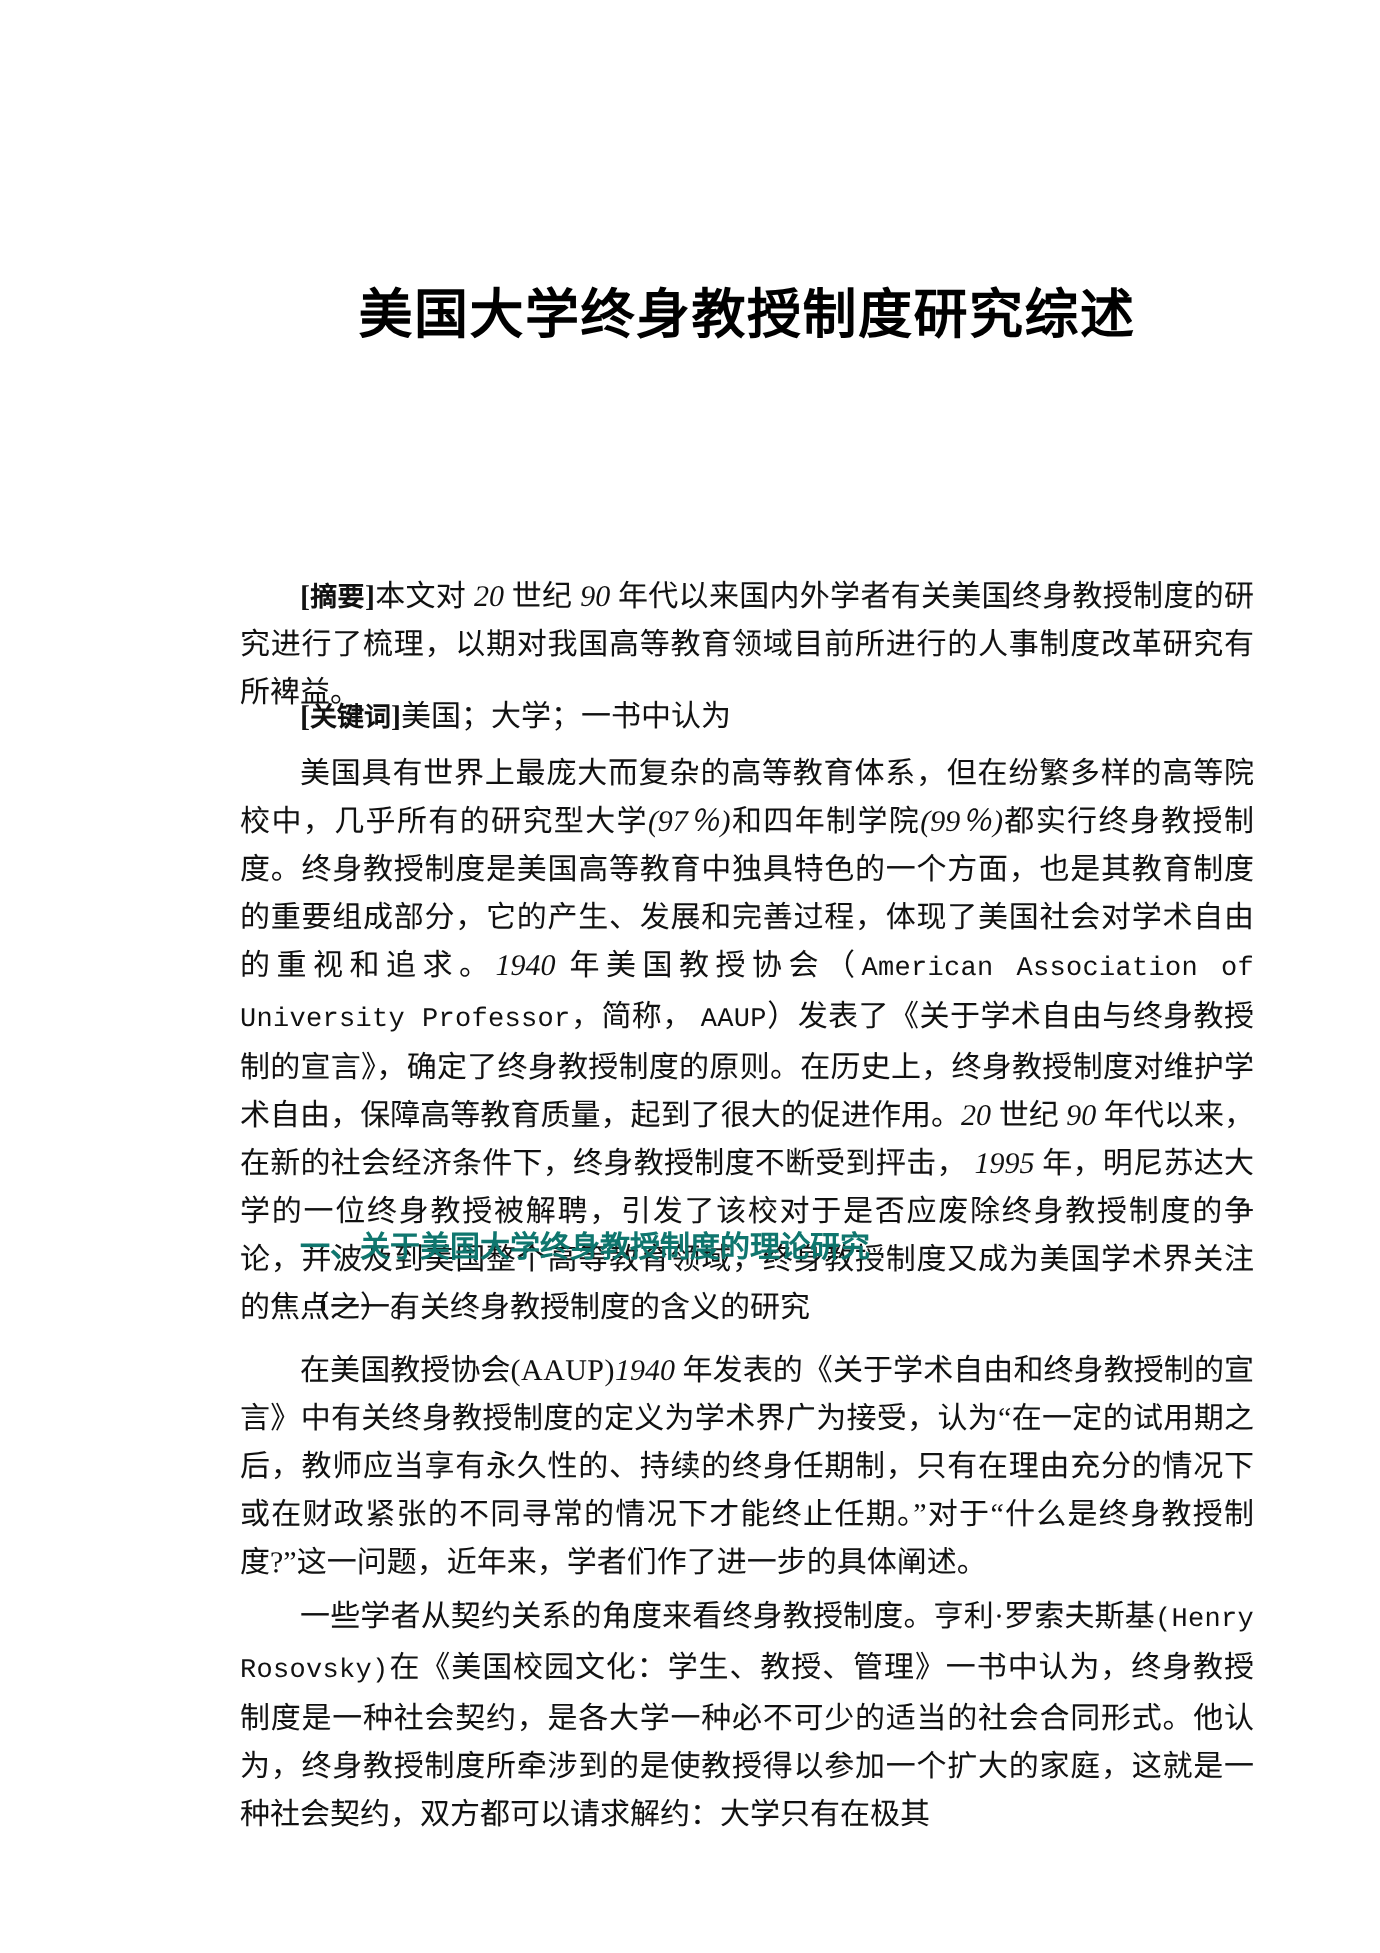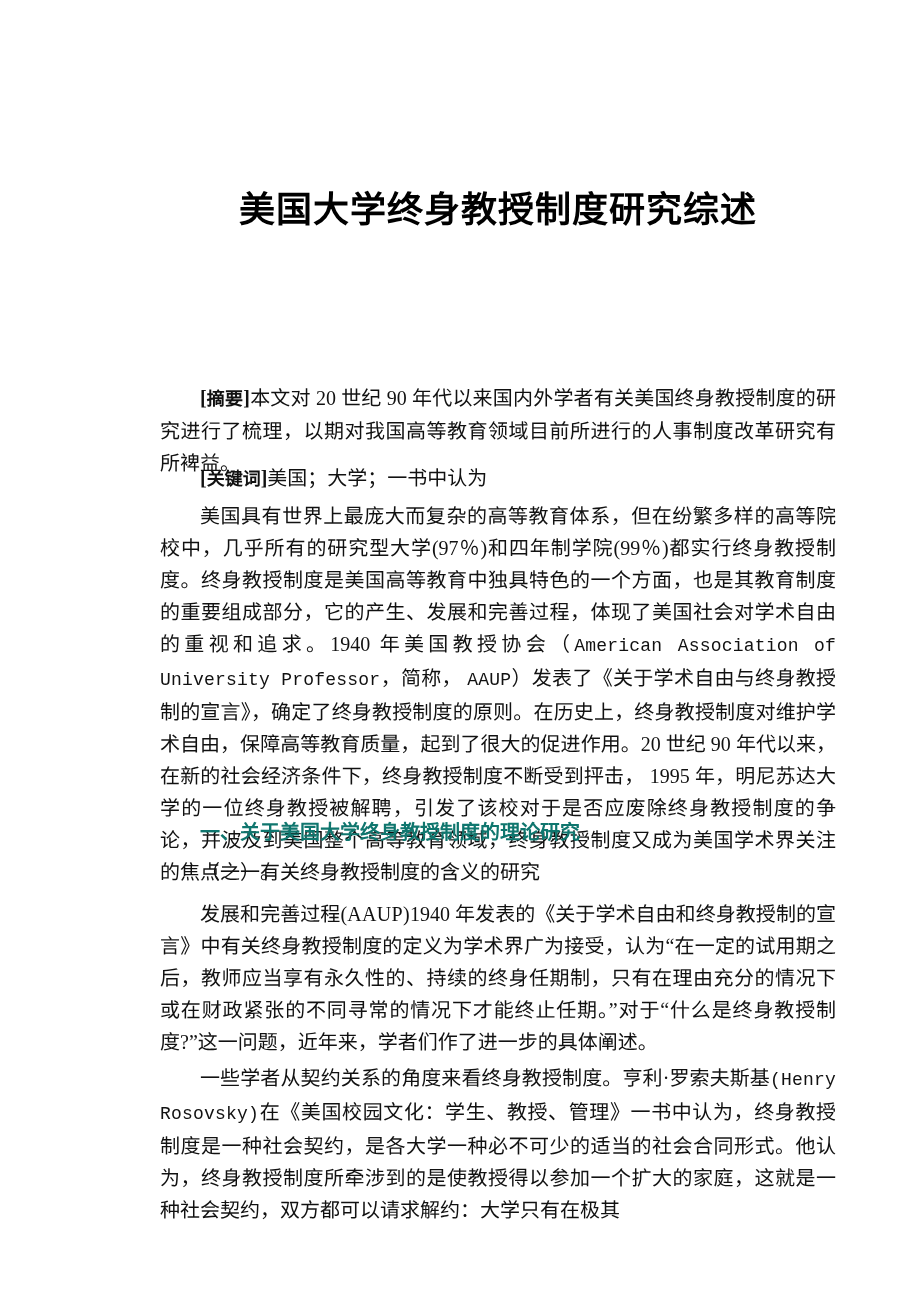--- a/index.html
+++ b/index.html
@@ -76,20 +76,21 @@
     font-size: 18px;
     letter-spacing: 0.2px;
   }
   .latin-sc {
     font-family: "Liberation Serif", "DejaVu Serif", serif;
     font-size: 20px;
     letter-spacing: 0.3px;
   }
   .num {
     font-family: "Liberation Serif", "DejaVu Serif", serif;
+    font-style: italic;
   }
 
   
   .h-level1 {
     margin: 0;
     font-family: "Liberation Sans", "DejaVu Sans", sans-serif;
     font-weight: 700;
     font-size: 20px;
     line-height: 32px;
     text-indent: 2em;
@@ -137,21 +138,21 @@
 
     <div class="blk" id="heading1-block">
       <h2 class="h-level1">一、关于美国大学终身教授制度的理论研究</h2>
     </div>
 
     <div class="blk" id="heading2-block">
       <h3 class="h-level2">（一）有关终身教授制度的含义的研究</h3>
     </div>
 
     <div class="blk" id="definition-block">
-      <p class="para indent"><span>发展和完善过程</span><span class="latin-sc">(AAUP)</span><span class="num">1940</span><span> 年发表的《关于学术自由和终身教授制的宣言》中有关终身教授制度的定义为学术界广为接受，认为“在一定的试用期之后，教师应当享有永久性的、持续的终身任期制，只有在理由充分的情况下或在财政紧张的不同寻常的情况下才能终止任期。”对于“什么是终身教授制度?”这一问题，近年来，学者们作了进一步的具体阐述。</span></p>
+      <p class="para indent"><span>在美国教授协会</span><span class="latin-sc">(AAUP)</span><span class="num">1940</span><span> 年发表的《关于学术自由和终身教授制的宣言》中有关终身教授制度的定义为学术界广为接受，认为“在一定的试用期之后，教师应当享有永久性的、持续的终身任期制，只有在理由充分的情况下或在财政紧张的不同寻常的情况下才能终止任期。”对于“什么是终身教授制度?”这一问题，近年来，学者们作了进一步的具体阐述。</span></p>
     </div>
 
     <div class="blk" id="contract-block">
       <p class="para indent"><span>一些学者从契约关系的角度来看终身教授制度。亨利·罗索夫斯基</span><span class="latin">(Henry Rosovsky)</span><span>在《美国校园文化：学生、教授、管理》一书中认为，终身教授制度是一种社会契约，是各大学一种必不可少的适当的社会合同形式。他认为，终身教授制度所牵涉到的是使教授得以参加一个扩大的家庭，这就是一种社会契约，双方都可以请求解约：大学只有在极其</span></p>
     </div>
 
   </div>
 </div>
 
 </body></html>

